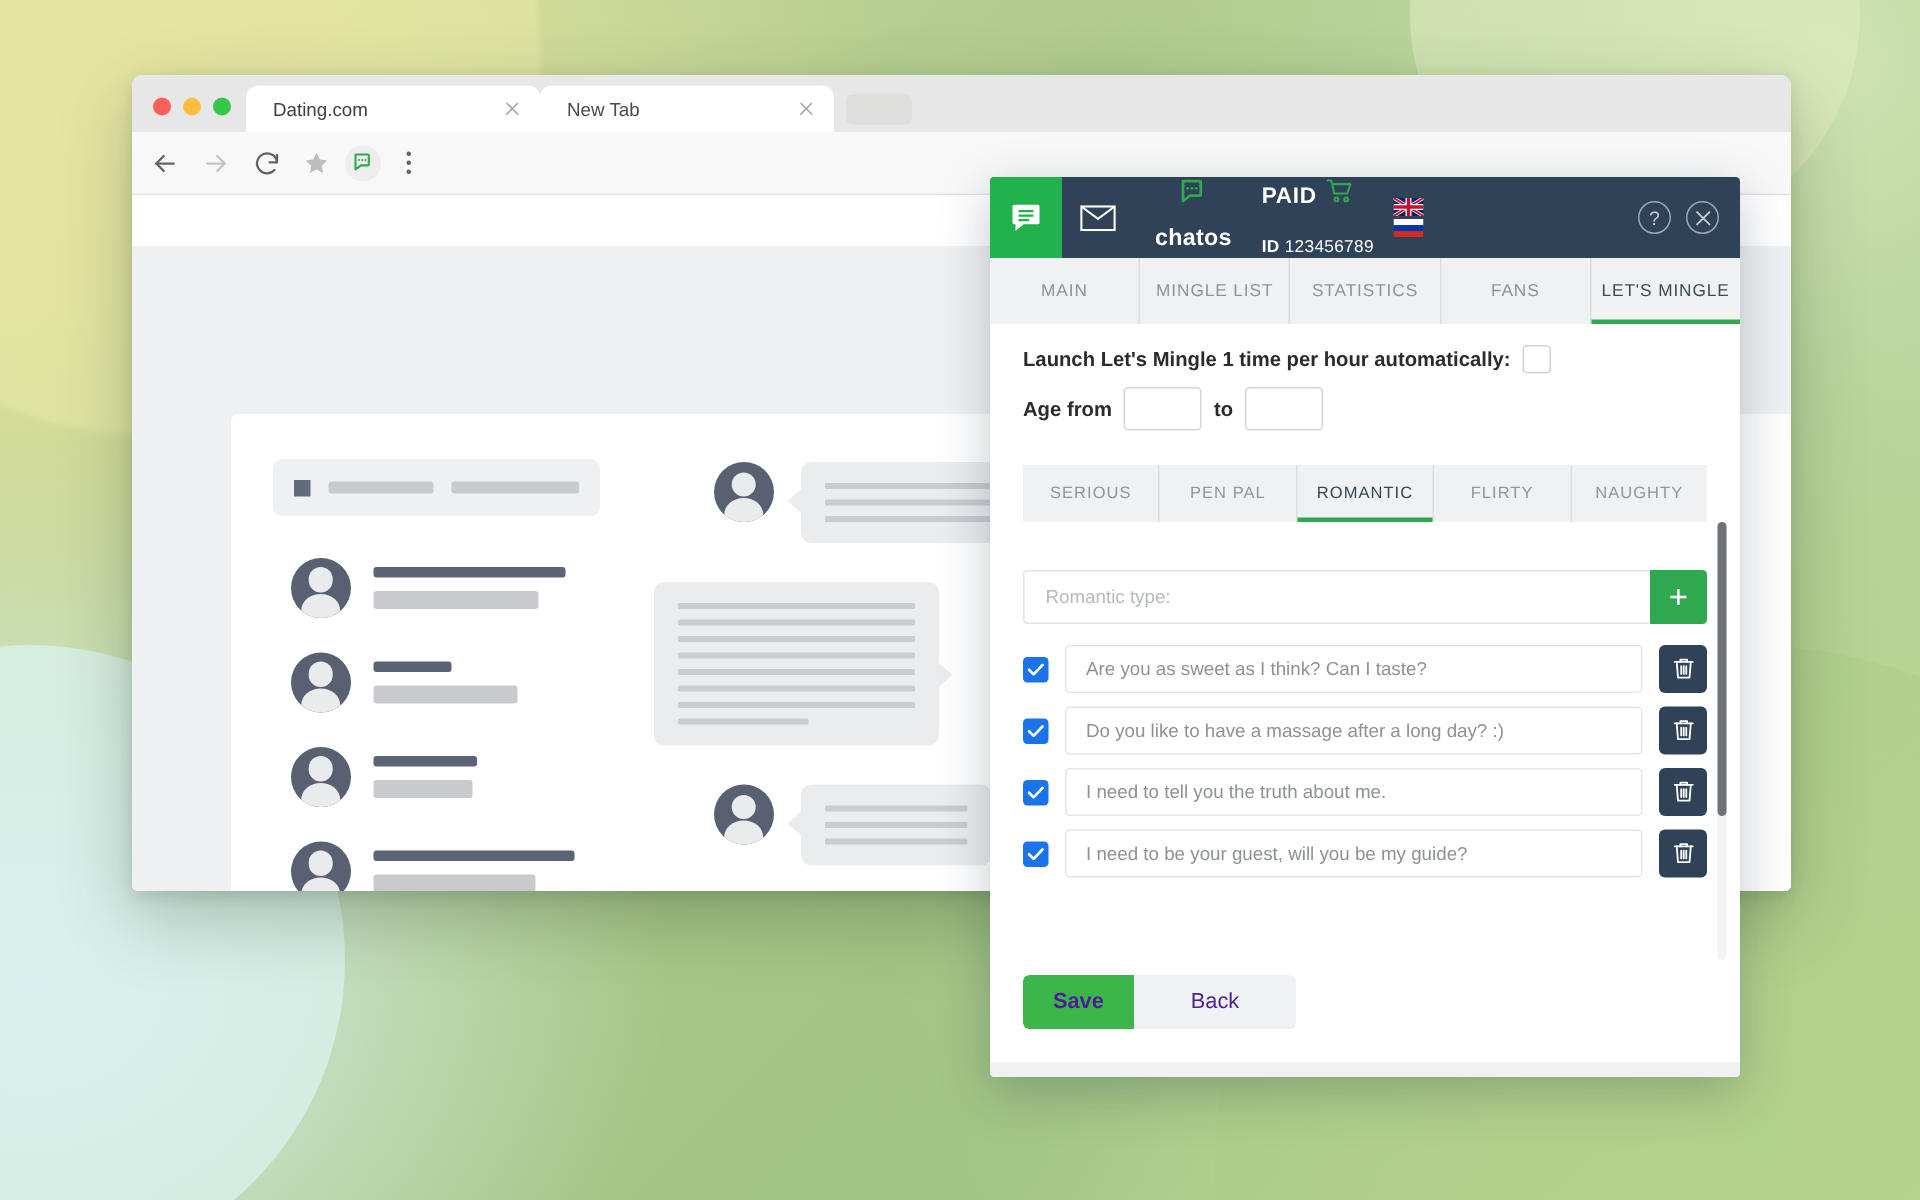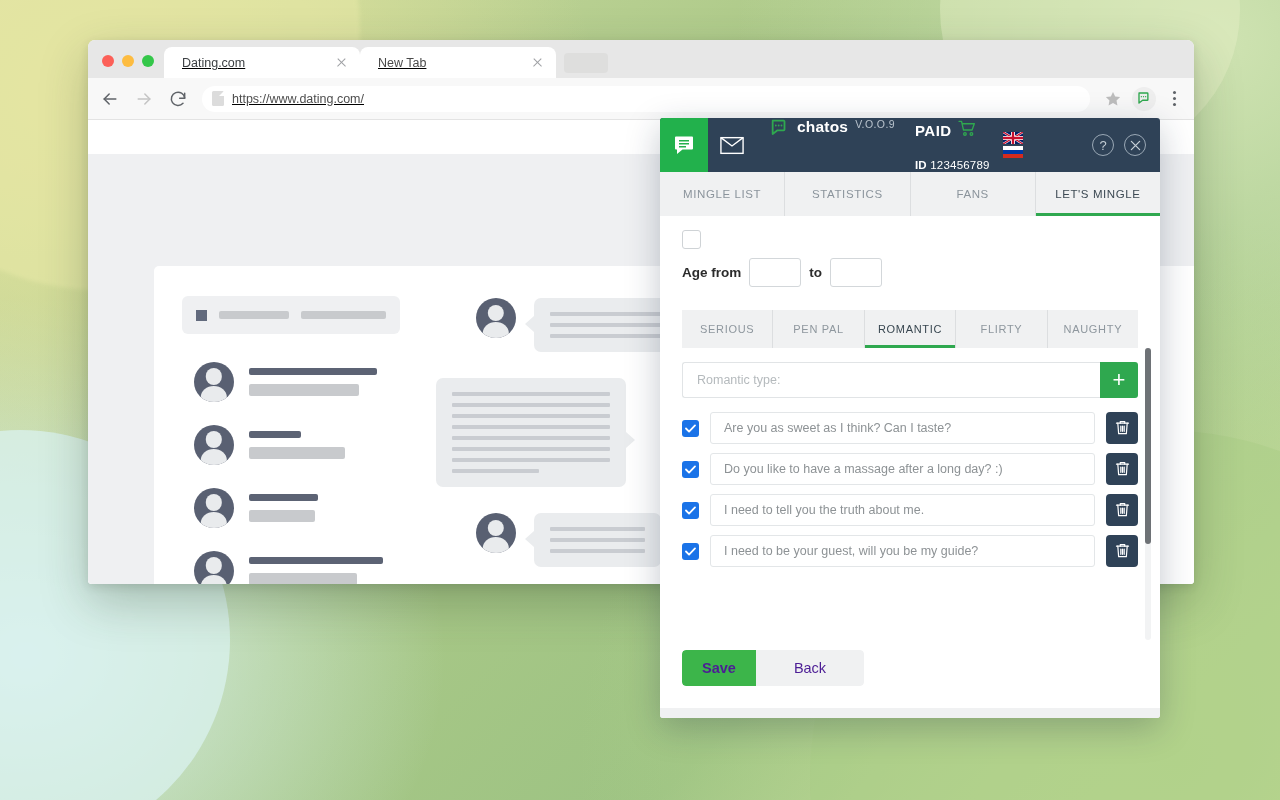--- a/index.html
+++ b/index.html
@@ -18,25 +18,24 @@
   }
   
   .blob { position: absolute; border-radius: 50%; pointer-events: none; }
   .blob-1 { width: 520px; height: 520px; left: -160px; top: -230px; background: #e8e9a8; opacity: .55; filter: blur(2px); }
   .blob-2 { width: 420px; height: 420px; left: -190px; top: 430px; background: #d9f2ef; opacity: .75; }
   .blob-3 { width: 700px; height: 700px; right: -230px; bottom: -330px; background: #a8cc84; opacity: .45; }
   .blob-4 { width: 300px; height: 300px; right: 40px; top: -140px; background: #e3eec4; opacity: .5; }
 
   
   .browser {
-    position: absolute; left: 88px; top: 40px; width: 1106px; height: 544px;
+    position: absolute; left: 88px; top: 50px; width: 1106px; height: 544px;
     background: #fff; border-radius: 7px 7px 4px 4px;
     box-shadow: 0 18px 48px rgba(40,60,40,.28), 0 3px 10px rgba(40,60,40,.14);
     overflow: hidden;
-    text-decoration: underline;
   }
   .tabstrip {
     height: 38px; background: #e7e7e7; position: relative;
     display: flex; align-items: flex-end; padding-left: 10px;
   }
   .traffic { display: flex; align-items: center; gap: 8px; padding: 0 10px 11px 4px; }
   .dot { width: 12px; height: 12px; border-radius: 50%; }
   .dot.red { background: #fc6058; }
   .dot.yellow { background: #fdbc40; }
   .dot.green { background: #34c749; }
@@ -121,21 +120,21 @@
   
   .widget {
     position: absolute; left: 660px; top: 118px; width: 500px; height: 600px;
     background: #f0f1f2; border-radius: 3px;
     box-shadow: 0 10px 34px rgba(25,40,60,.26);
     display: flex; flex-direction: column; overflow: hidden;
   }
   .w-header { height: 54px; background: #2f4257; display: flex; align-items: stretch; }
   .w-ico-btn { width: 48px; display: flex; align-items: center; justify-content: center; flex: none; }
   .w-ico-btn.active { background: #22b14c; }
-  .w-brand { display: flex; align-items: flex-start; gap: 7px; padding: 0 6px 0 14px; }
+  .w-brand { display: flex; align-items: center; gap: 7px; padding: 0 6px 0 14px; flex-direction: column; }
   .w-brand-name { color: #fff; font-weight: bold; font-size: 15.5px; letter-spacing: .2px; }
   .w-brand-ver { color: #b8c2cc; font-size: 10.5px; letter-spacing: .4px; }
   .w-account { display: flex; flex-direction: column; align-items: flex-start; justify-content: center; margin-left: 14px; gap: 18px; }
   .w-paid-row { display: flex; align-items: center; gap: 6px; }
   .w-paid { color: #fff; font-weight: bold; font-size: 15px; letter-spacing: .5px; }
   .w-id { color: #fff; font-size: 11.5px; letter-spacing: .2px; }
   .w-id b { font-weight: bold; }
   .w-flags { display: flex; flex-direction: column; gap: 2px; margin-left: 13px; justify-content: center; }
   .flag { width: 20px; height: 12px; display: block; }
   .w-spacer { flex: 1; }
@@ -162,21 +161,21 @@
   .sub-tabs { display: flex; margin: 6px 22px 0 22px; background: #f0f1f2; height: 38px; }
   .sub-tab {
     flex: 1; display: flex; align-items: center; justify-content: center;
     font-size: 11px; letter-spacing: .7px; color: #8e979e; position: relative;
     border-right: 1px solid #dcdee0;
   }
   .sub-tab:last-child { border-right: none; }
   .sub-tab.active { color: #384650; font-weight: normal; }
   .sub-tab.active::after { content: ""; position: absolute; left: 0; right: 0; bottom: 0; height: 3px; background: #2fa84f; }
 
-  .msg-area { flex: 1; position: relative; padding: 14px 22px 0 22px; overflow: hidden; }
+  .msg-area { flex: 1; position: relative; padding: 32px 22px 0 22px; overflow: hidden; }
   .add-row { display: flex; height: 36px; margin-bottom: 14px; }
   .add-input {
     flex: 1; border: 1px solid #e1e4e6; border-right: none; border-radius: 3px 0 0 3px;
     background: #fff; display: flex; align-items: center; padding: 0 14px;
     font-size: 12.5px; color: #b5babd;
   }
   .add-btn {
     width: 38px; background: #2fa84f; border-radius: 0 3px 3px 0;
     display: flex; align-items: center; justify-content: center;
     color: #fff; font-size: 22px; line-height: 1; font-weight: 300;
@@ -243,24 +242,20 @@
         <path d="M11 18l-6-6 6-6"></path>
       </svg>
     <svg class="nav-ico dim" viewBox="0 0 24 24" fill="none" stroke="currentColor" stroke-width="1.8" stroke-linecap="round" stroke-linejoin="round">
         <path d="M5 12h14"></path>
         <path d="M13 6l6 6-6 6"></path>
       </svg>
     <svg class="nav-ico" viewBox="0 0 24 24" fill="none" stroke="currentColor" stroke-width="1.8" stroke-linecap="round" stroke-linejoin="round">
         <path d="M20 11a8 8 0 1 0-2 6.2"></path>
         <path d="M20 5v6h-6"></path>
       </svg>
-    <div class="omnibox">
-      <span class="page-ico"></span>
-      <span>https://www.dating.com/</span>
-    </div>
     <div class="tb-right">
       <svg class="star" viewBox="0 0 24 24" fill="currentColor">
           <path d="M12 2.5l2.9 6 6.6.9-4.8 4.6 1.2 6.5-5.9-3.1-5.9 3.1 1.2-6.5L2.5 9.4l6.6-.9z"></path>
         </svg>
       <span class="ext-ico">
         <svg width="15" height="15" viewBox="0 0 24 24" fill="none">
             <path d="M3.2 3.2h13.2c.6 0 1 .4 1 1v9.6c0 .6-.4 1-1 1H9l-5.8 4.4V4.2c0-.6.4-1 1-1z" stroke="#2fa84f" stroke-width="2.2" stroke-linejoin="round"></path>
             <circle cx="7" cy="9" r="1.1" fill="#2fa84f"></circle>
             <circle cx="10.4" cy="9" r="1.1" fill="#2fa84f"></circle>
             <circle cx="13.8" cy="9" r="1.1" fill="#2fa84f"></circle>
@@ -467,30 +462,32 @@
       <span class="circ-btn">?</span>
       <span class="circ-btn">
         <svg width="11" height="11" viewBox="0 0 12 12" stroke="#c3ccd4" stroke-width="1.4" stroke-linecap="round">
             <path d="M1.5 1.5l9 9M10.5 1.5l-9 9"></path>
           </svg>
       </span>
     </div>
   </div>
 
   <div class="w-tabs" id="widget-tabs">
+      <div class="w-tab">MAIN</div>
       <div class="w-tab">MINGLE LIST</div>
       <div class="w-tab">STATISTICS</div>
       <div class="w-tab">FANS</div>
       <div class="w-tab active">LET'S MINGLE</div>
     </div>
 
   <div class="w-body">
 
     <div class="w-top-form">
       <div class="form-line">
+        <span class="form-label">Launch Let's Mingle 1 time per hour automatically:</span>
         <span class="chk-square"></span>
       </div>
       <div class="form-line">
         <span class="form-label">Age from</span>
         <span class="age-input"></span>
         <span class="form-label">to</span>
         <span class="age-input"></span>
       </div>
     </div>
 

